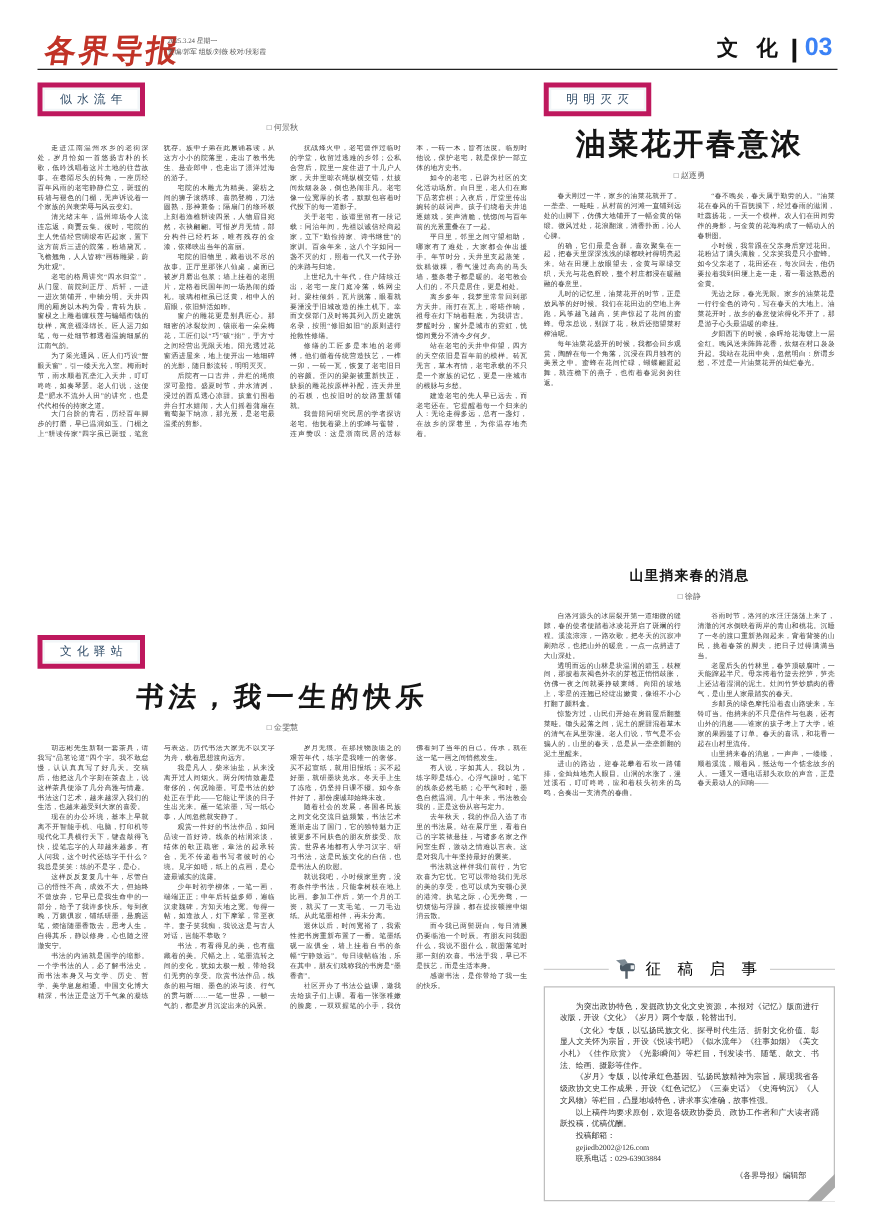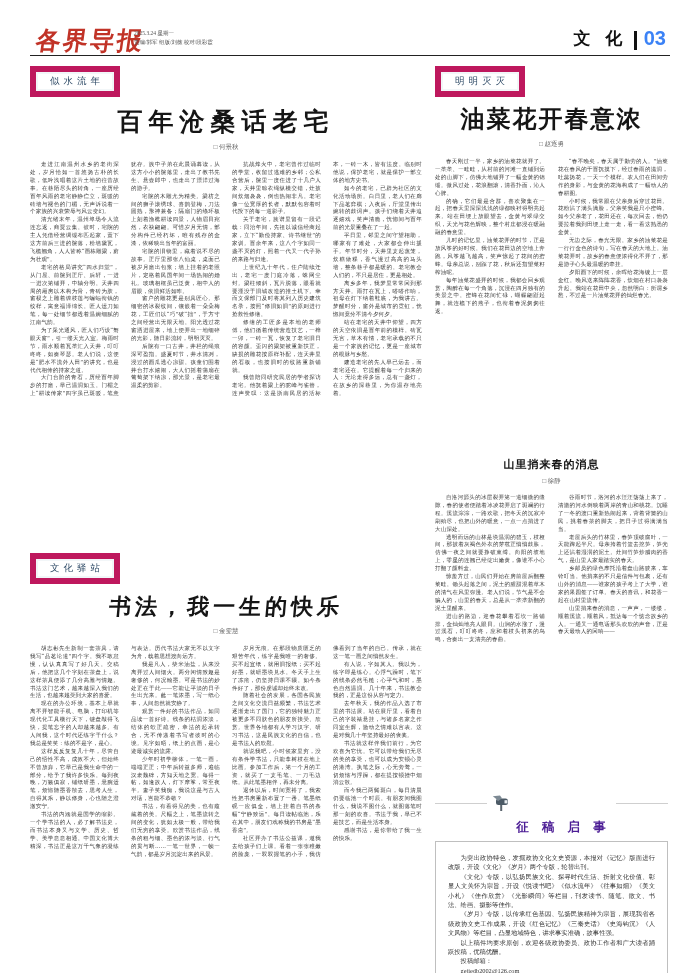--- a/index.html
+++ b/index.html
@@ -16,21 +16,21 @@
   .section-head{position:absolute;right:34px;top:27px;display:flex;align-items:flex-end;gap:7px;}
   .section-name{font-size:17px;font-weight:bold;letter-spacing:5px;color:#111;
     font-family:"Liberation Sans","DejaVu Sans",sans-serif;}
   .section-divider{width:2.5px;height:19px;background:#111;}
   .page-number{font-size:20px;font-weight:bold;color:#3b82f6;
     font-family:"Liberation Sans","DejaVu Sans",sans-serif;}
   .masthead-rule{position:absolute;left:30px;right:30px;top:55px;border-top:1.5px solid #222;}
 
   
   .tag{
-    display:inline-block;border:6px solid #be185d;box-shadow:0 0 0 2px #f2f6f8 inset;
+    display:inline-block;border:4px solid #be185d;box-shadow:0 0 0 2px #f2f6f8 inset;
     color:#2e4a66;font-size:9.5px;letter-spacing:4px;padding:3px 10px 3px 14px;background:#fff;
   }
 
   
   .headline{font-weight:bold;color:#151515;text-align:center;}
   .h-xl{font-size:25px;letter-spacing:6px;margin:8px 0 0;}
   .h-script{font-size:22px;letter-spacing:4px;margin:8px 0 0;transform:skewX(-5deg);}
   .h-lg{font-size:24px;letter-spacing:2px;margin:6px 0 0;}
   .h-md{font-size:11px;letter-spacing:1px;margin:0;}
   .byline{text-align:center;font-size:6.5px;color:#666;margin-top:5px;}
@@ -50,21 +50,21 @@
   .body-a1{height:380px;margin-top:9px;}
   .art2{margin-top:12px;}
   .body-a2{height:328px;margin-top:9px;}
   .body-a3{height:286px;margin-top:9px;}
   .art4{margin-top:13px;}
   .body-a4{height:266px;margin-top:8px;}
 
   
   .notice-head{display:flex;align-items:center;margin-top:11px;gap:5px;}
   .notice-head .rule{flex:1;border-top:1px solid #cfcfcf;}
-  .notice-title{font-size:12.5px;font-weight:bold;letter-spacing:5px;color:#4c1d95;white-space:nowrap;margin-top:48px;}
+  .notice-title{font-size:12.5px;font-weight:normal;letter-spacing:5px;color:#000000;white-space:nowrap;}
   .notice-box{
     position:relative;margin-top:5px;border:1px solid #bfbfbf;height:148px;
     padding:11px 12px;font-size:6.3px;line-height:9.4px;color:#333;text-align:justify;
     overflow:visible;background:#fff;
   }
   .notice-box p{margin:0;text-indent:2em;}
   .notice-contact{text-indent:2em;}
   .notice-sign{text-align:right;margin-top:3px;padding-right:10px;}
   .fold-grey{position:absolute;right:-1px;bottom:-1px;width:0;height:0;
     border-left:22px solid transparent;border-bottom:22px solid #a9a9a9;}
@@ -86,21 +86,20 @@
     <span class="section-name">文 化</span>
     <span class="section-divider"></span>
     <span class="page-number">03</span>
   </div>
   <div class="masthead-rule"></div>
 
   <div class="left-block">
 
     <div>
       <span class="tag">似水流年</span>
-      <div class="headline h-xl">百年沧桑话老宅</div>
       <div class="byline">□ 何景秋</div>
       <div class="copy cols4 body-a1">
           <p>走进江南温州水乡的老街深处，岁月恰如一首悠扬古朴的长歌，低吟浅唱着这片土地的往昔故事。在巷陌尽头的转角，一座历经百年风雨的老宅静静伫立，斑驳的砖墙与褪色的门楣，无声诉说着一个家族的兴衰荣辱与风云变幻。</p>
           <p>清光绪末年，温州埠场令人流连忘返，商贾云集。彼时，宅院的主人凭借经营绸缎布匹起家，置下这方前后三进的院落，粉墙黛瓦，飞檐翘角，人人皆称“画栋雕梁，蔚为壮观”。</p>
           <p>老宅的格局讲究“四水归堂”，从门屋、前院到正厅、后轩，一进一进次第铺开，中轴分明。天井四周的厢房以木构为骨，青砖为肤，窗棂之上雕着缠枝莲与蝙蝠衔钱的纹样，寓意福泽绵长。匠人运刀如笔，每一处细节都透着温婉细腻的江南气韵。</p>
           <p>为了采光通风，匠人们巧设“蟹眼天窗”，引一缕天光入室。梅雨时节，雨水顺着瓦垄汇入天井，叮叮咚咚，如奏琴瑟。老人们说，这便是“肥水不流外人田”的讲究，也是代代相传的持家之道。</p>
           <p>大门台阶的青石，历经百年脚步的打磨，早已温润如玉。门楣之上“耕读传家”四字虽已斑驳，笔意犹存。族中子弟在此晨诵暮读，从这方小小的院落里，走出了教书先生、悬壶郎中，也走出了漂洋过海的游子。</p>
           <p>宅院的木雕尤为精美。梁枋之间的狮子滚绣球、喜鹊登梅，刀法圆熟，形神兼备；隔扇门的绦环板上刻着渔樵耕读四景，人物眉目宛然，衣袂翩翩。可惜岁月无情，部分构件已经朽坏，唯有残存的金漆，依稀映出当年的富丽。</p>
           <p>宅院的旧物里，藏着说不尽的故事。正厅里那张八仙桌，桌面已被岁月磨出包浆；墙上挂着的老照片，定格着民国年间一场热闹的婚礼。玻璃相框虽已泛黄，相中人的眉眼，依旧鲜活如昨。</p>
           <p>窗户的雕花更是别具匠心。那细密的冰裂纹间，镶嵌着一朵朵梅花，工匠们以“巧”破“拙”，于方寸之间经营出无限天地。阳光透过花窗洒进屋来，地上便开出一地细碎的光影，随日影流转，明明灭灭。</p>

